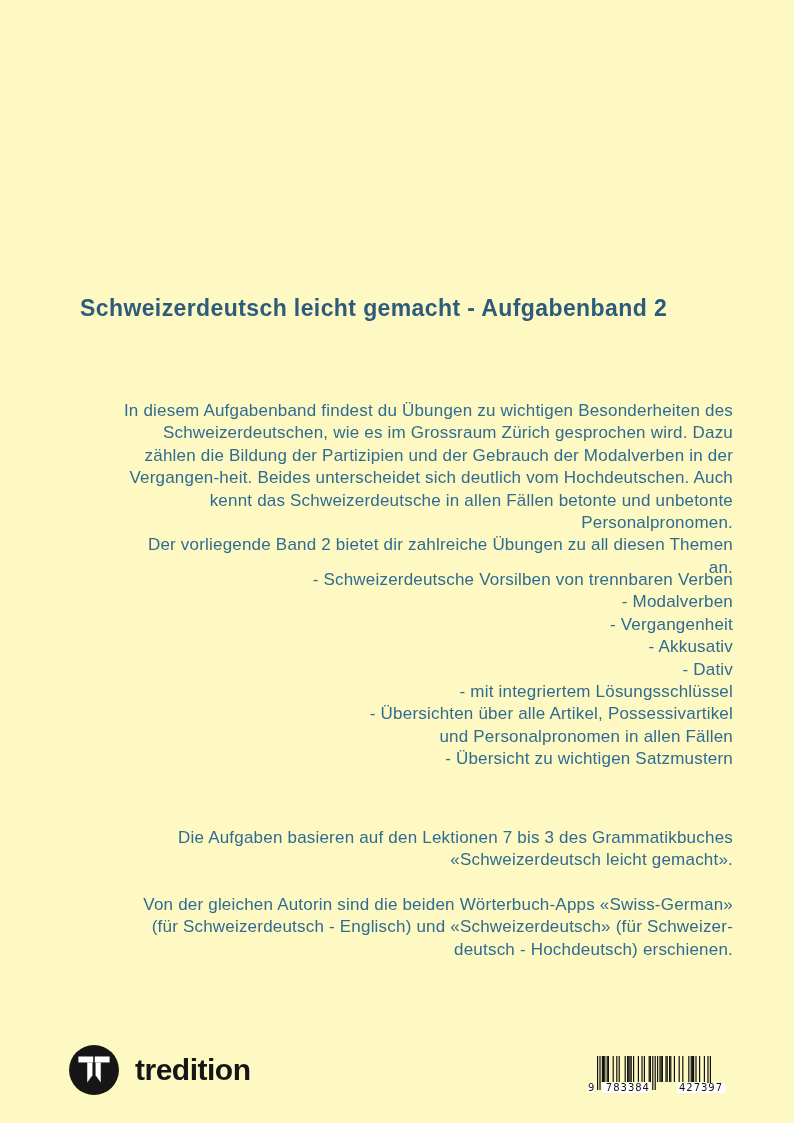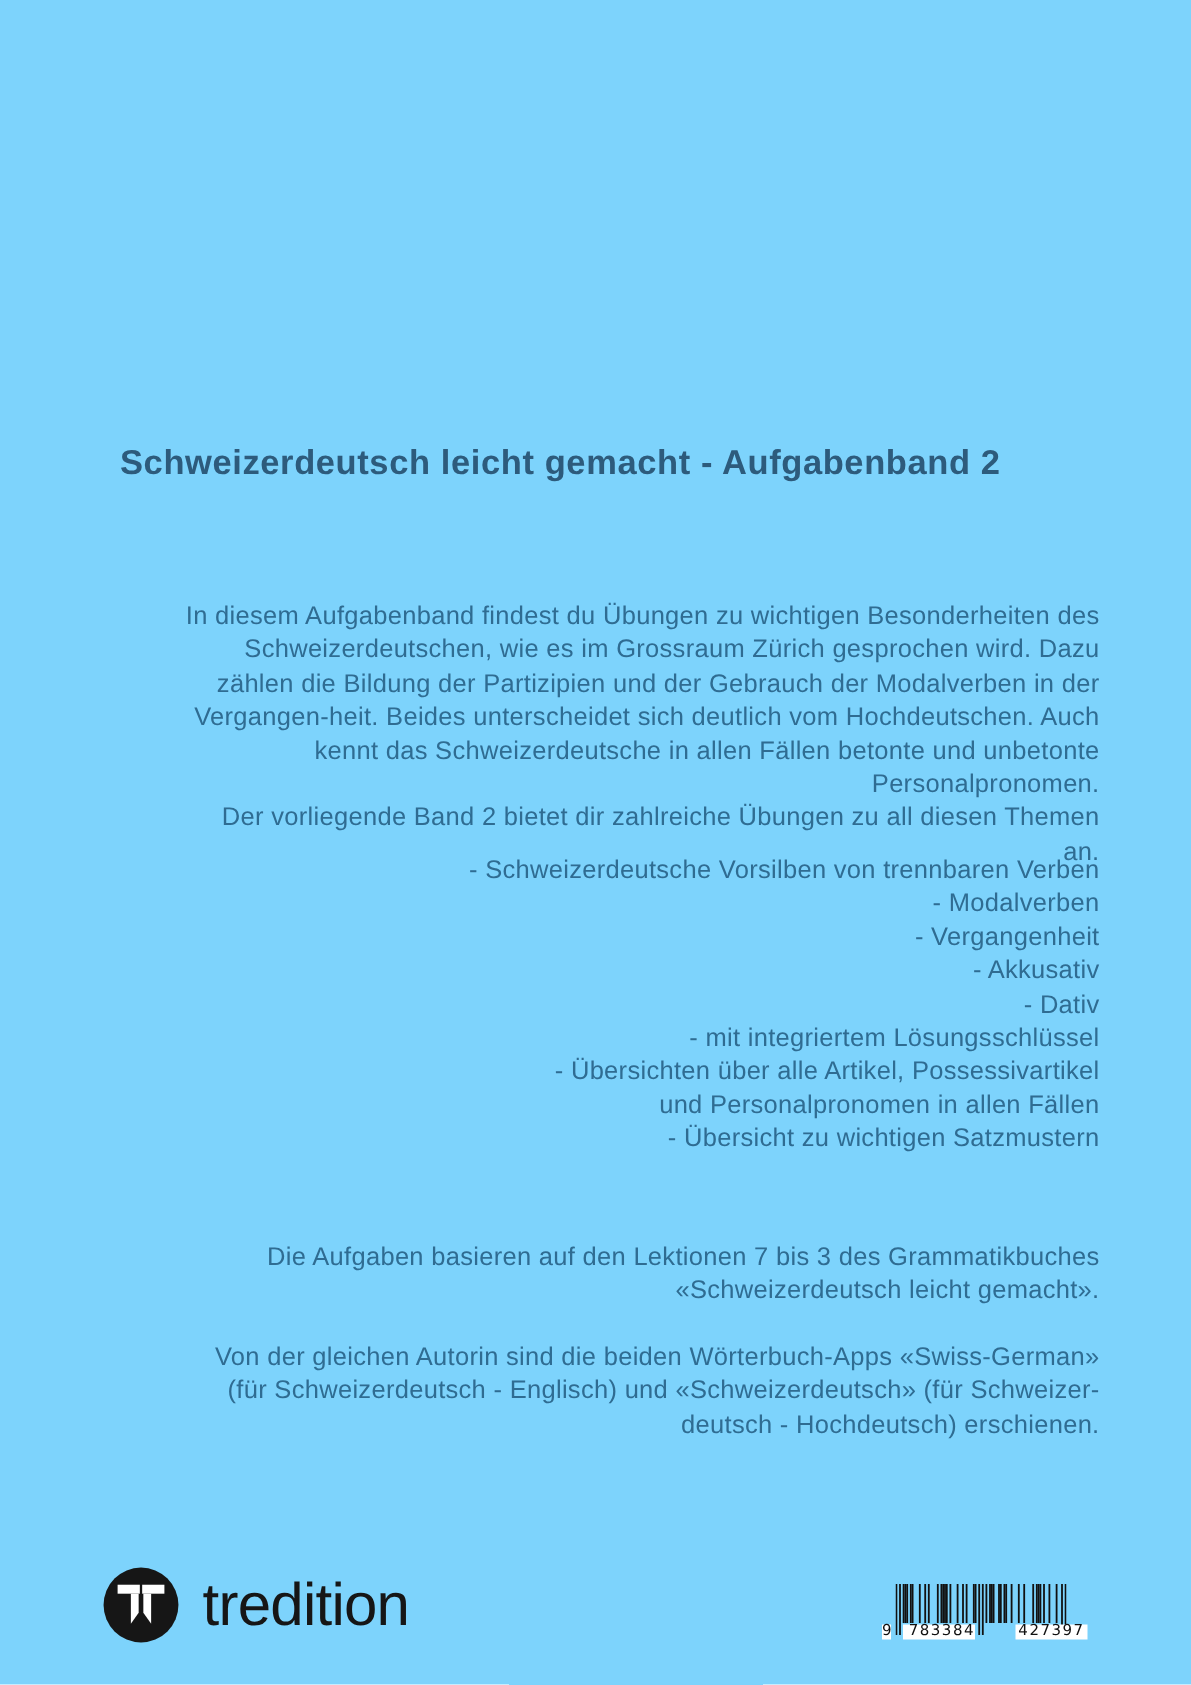--- a/index.html
+++ b/index.html
@@ -1,19 +1,19 @@
 <!DOCTYPE html>
 <html style="--title_text: #2d5b7c; --body_text: #2f6c92; --logo_black: #161616;"><head>
 <meta charset="utf-8">
 <style>
   html,body{margin:0;padding:0;background:#fff;}
   .page{
     position:relative;
     width:794px;height:1123px;
-    background:#7dd3fc;
+    background:#fef9c3;
     font-family:"Liberation Sans",sans-serif;
     overflow:hidden;
   }
   .book-title{
     position:absolute;
     left:80px;top:295px;
     width:680px;
     font-size:23px;
     font-weight:700;
     letter-spacing:0.4px;
@@ -39,22 +39,22 @@
 
   .footer-logo{
     position:absolute;
     left:68px;top:1044px;
     display:flex;
     align-items:center;
     gap:15px;
   }
   .logo-circle{width:52px;height:52px;display:block;}
   .wordmark{
-    font-size:40px;
-    font-weight:400;
+    font-size:30px;
+    font-weight:700;
     letter-spacing:-0.5px;
     color:var(--logo_black,#161616);
     line-height:52px;
   }
 
   .barcode{
     position:absolute;
     left:597px;top:1056px;
     width:114px;height:40px;
   }

